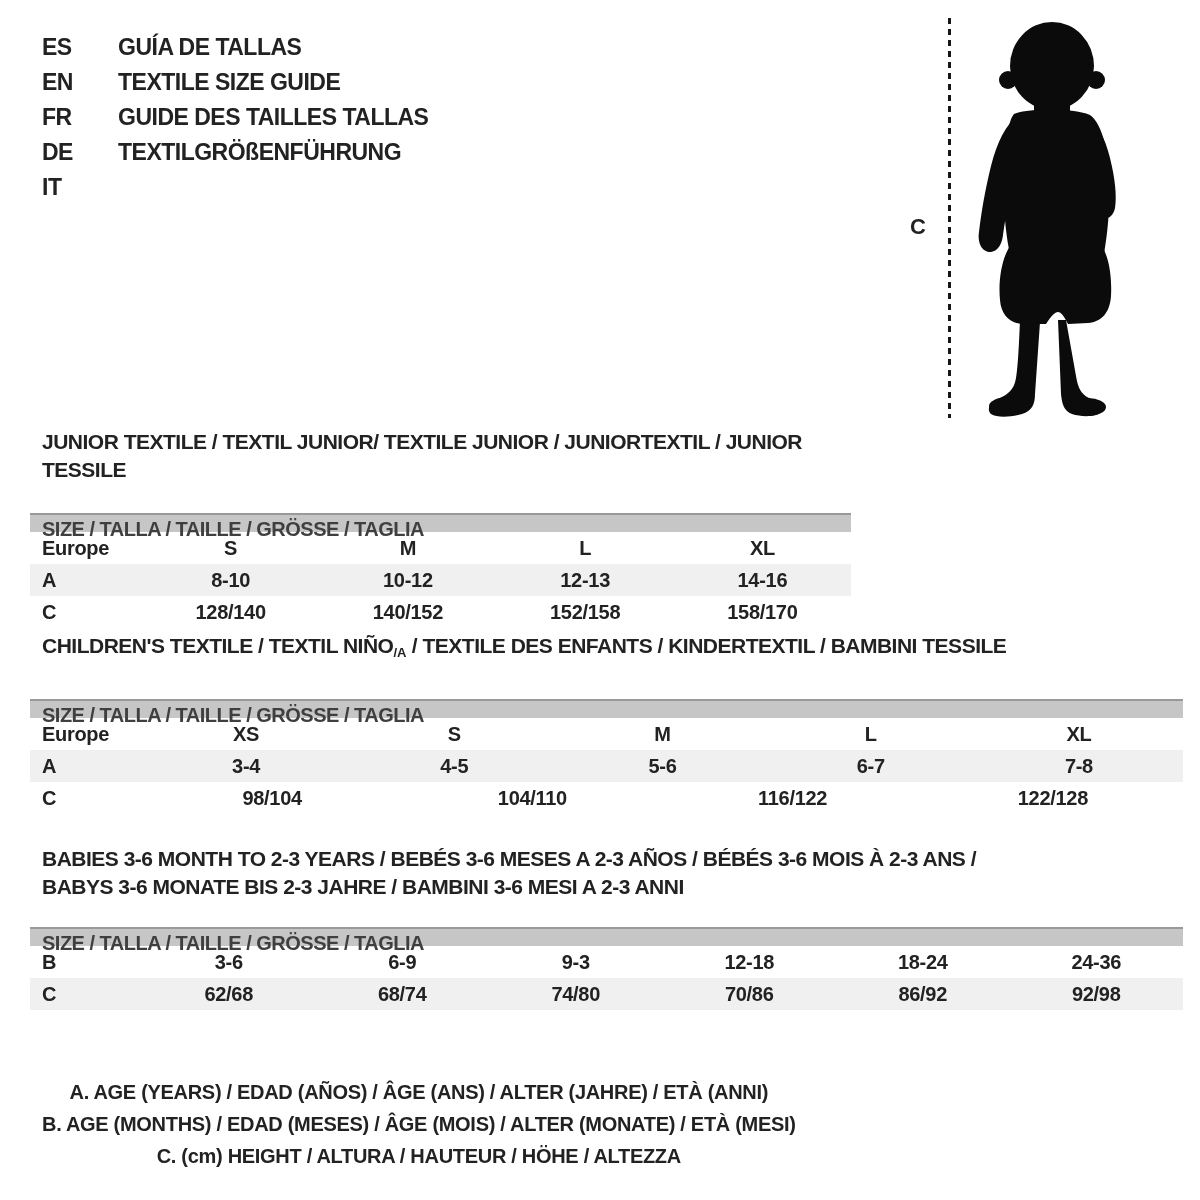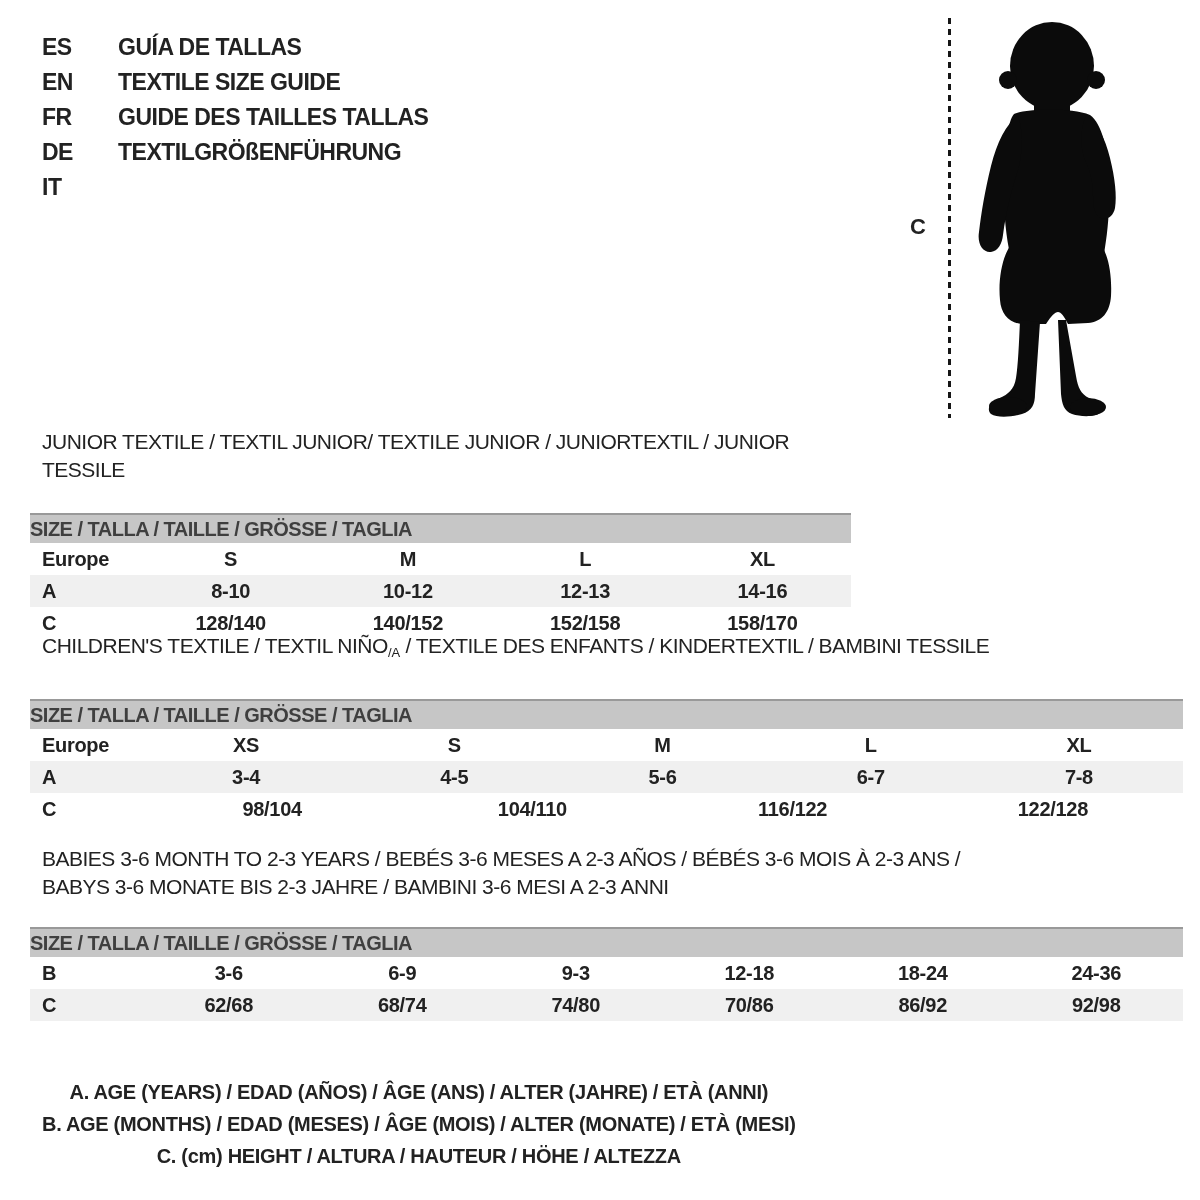--- a/index.html
+++ b/index.html
@@ -23,31 +23,31 @@
     background:repeating-linear-gradient(to bottom,#161616 0 6px,transparent 6px 11px);
   }
   .measure-label{position:absolute;left:10px;top:204px;font-size:22px;}
   svg.baby{position:absolute;left:62px;top:4px;width:178px;height:404px;}
 
   
   .sec{position:absolute;left:30px;}
   .sec-junior{top:428px;width:821px;}
   .sec-children{top:632px;width:1153px;}
   .sec-babies{top:845px;width:1153px;}
-  .sec-title{margin:0 0 0 12px;font-size:21px;line-height:28px;letter-spacing:-0.5px;font-weight:normal;}
+  .sec-title{margin:0 0 0 12px;font-size:21px;line-height:28px;letter-spacing:-0.5px;font-weight:bold;}
   .sec-title .sub{font-size:13px;vertical-align:-4px;letter-spacing:0;}
   .sec-title .line{display:block;}
   .sec-junior .table{margin-top:29px;}
   .sec-children .table{margin-top:32px;}
   .sec-babies .table{margin-top:26px;}
 
   
   .thead{
-    height:30px;line-height:28px;background:#c6c6c6;color:#3f3f3f;
-    font-size:20px;letter-spacing:-0.5px;
+    height:19px;line-height:28px;background:#c6c6c6;color:#3f3f3f;
+    padding-left:12px;font-size:20px;letter-spacing:-0.5px;
     border-top:2px solid #999999;box-sizing:border-box;
   }
   .trow{display:flex;height:32px;line-height:32px;font-size:20px;letter-spacing:-0.3px;}
   .trow.shaded{background:#f0f0f0;}
   .tcell{white-space:nowrap;}
   .tlabel{width:112px;flex:0 0 112px;padding-left:12px;box-sizing:border-box;}
   .tval{flex:1;text-align:center;}
 
   
   .legend{position:absolute;left:42px;top:1076px;text-align:center;}

